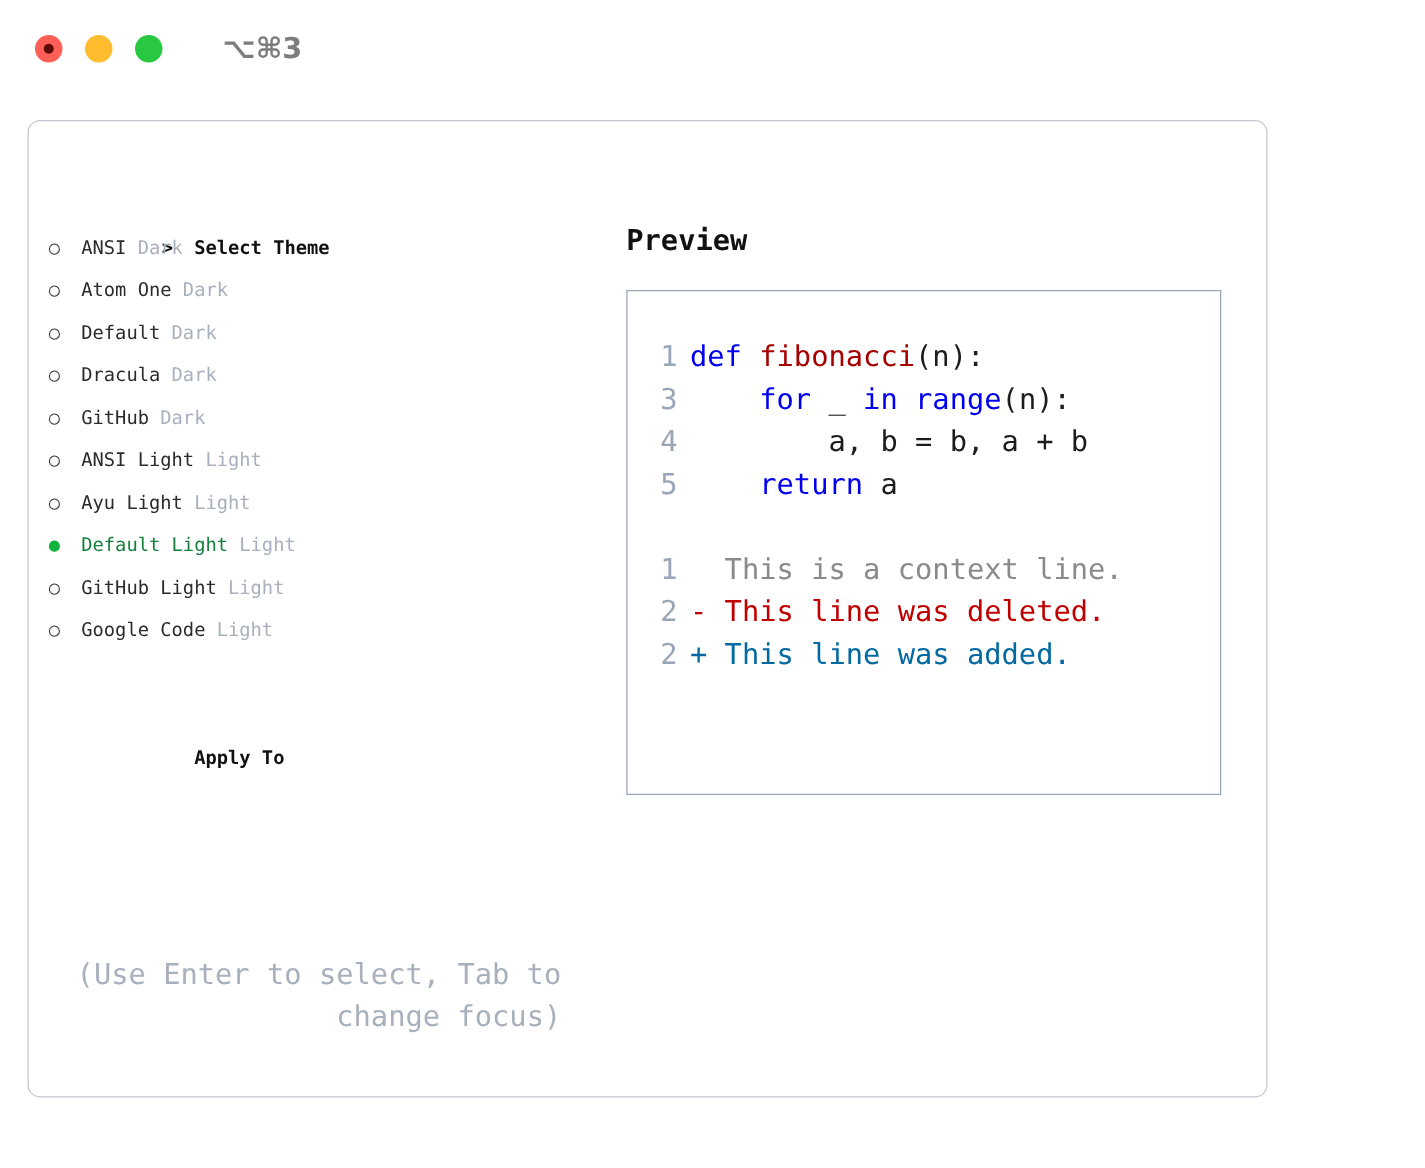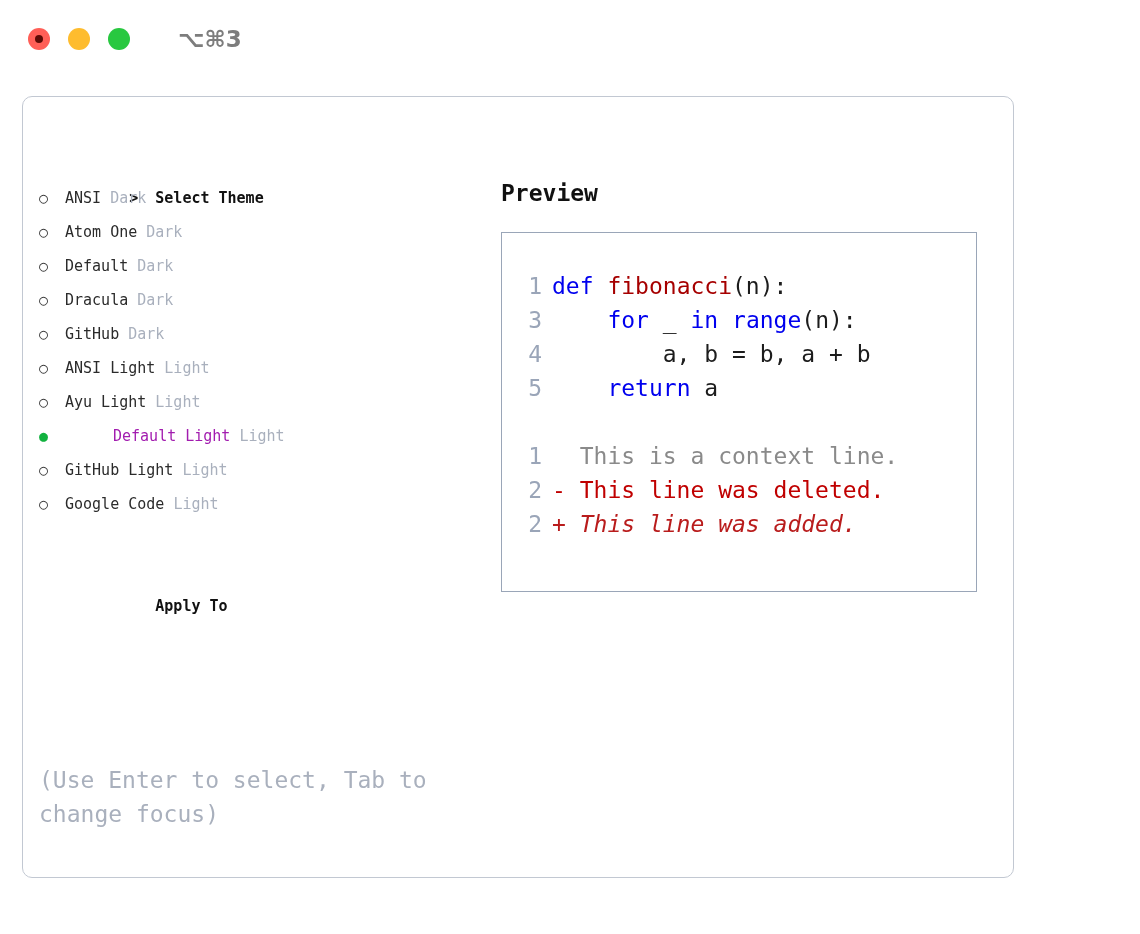--- a/index.html
+++ b/index.html
@@ -106,56 +106,57 @@
   .bullet {
     display: inline-block;
     width: 26px;
     text-align: left;
     color: #3a3a3a;
   }
   .bullet.selected { color: #12b23f; }
   .bullet.caret { color: #111111; font-weight: bold; }
   .bullet.blank { color: transparent; }
   .label { color: #2b2b2b; }
-  .label.selected { color: #a21caf; margin-left: 48px; }
+  .label.selected { color: #15803d; }
   .tag {
     color: #a9b0bd;
   }
 
   .spacer-row { height: 34px; }
 
   #hint {
     position: absolute;
     left: 16px;
     top: 666px;
     width: 410px;
     font-size: 23px;
     line-height: 34px;
     color: #a9b0bd;
     white-space: pre-wrap;
+    text-align: right;
   }
 
   
   #right-col {
     position: absolute;
     left: 478px;
     top: 40px;
     width: 490px;
     margin-top: 39px;
   }
   #preview-title {
     font-size: 23px;
     font-weight: bold;
     color: #111111;
     line-height: 34px;
     margin-bottom: 22px;
   }
   #preview-box {
     width: 476px;
-    height: 360px;
+    height: 404px;
     border: 1.5px solid #9aa6b8;
     box-sizing: border-box;
     background: #ffffff;
     padding: 36px 0 0 14px;
   }
 
   .code-line {
     font-size: 23px;
     line-height: 34px;
     white-space: pre;
@@ -168,21 +169,21 @@
     color: #9aa5b8;
     margin-right: 10px;
   }
   .kw   { color: #0000ee; }
   .fn   { color: #a60000; }
   .plain{ color: #1c1c1c; }
   .code-gap { height: 34px; }
 
   .diff-ctx { color: #8a8a8a; }
   .diff-del { color: #c00000; }
-  .diff-add { color: #b91c1c; font-style: italic; }
+  .diff-add { color: #0369a1; }
 </style>
 </head>
 <body>
 
 <div id="page">
 
   <div id="titlebar">
     <span class="dot red"></span>
     <span class="dot yellow"></span>
     <span class="dot green"></span>

